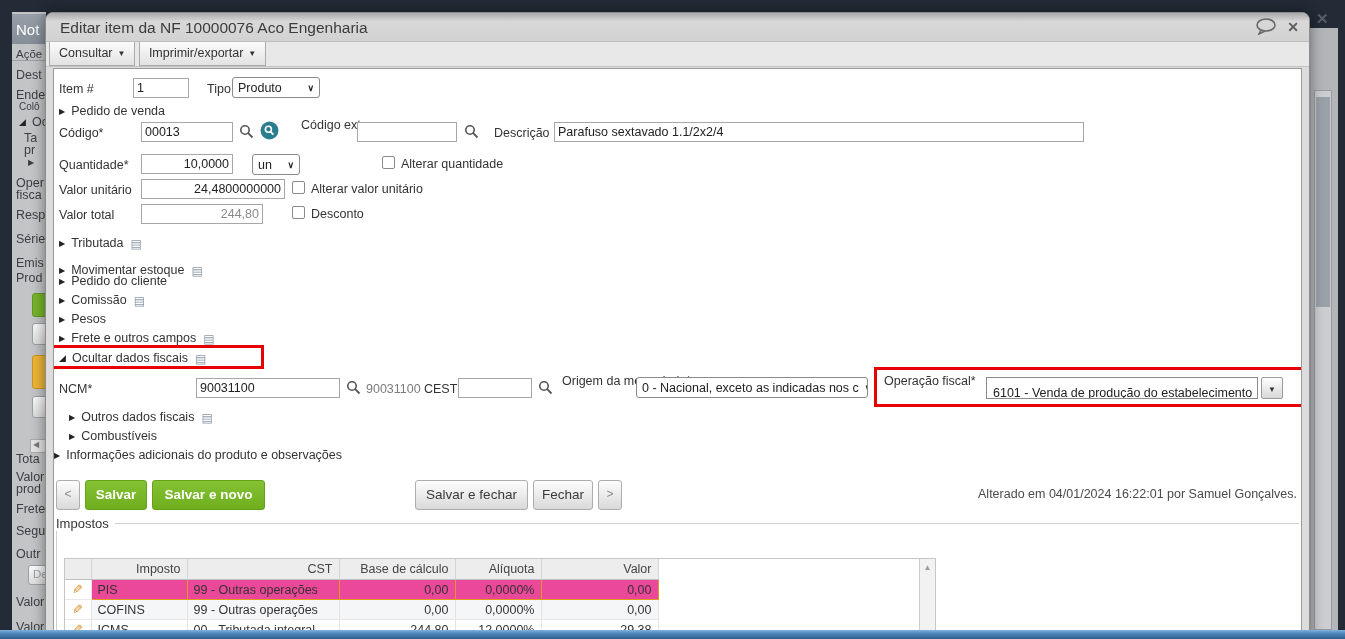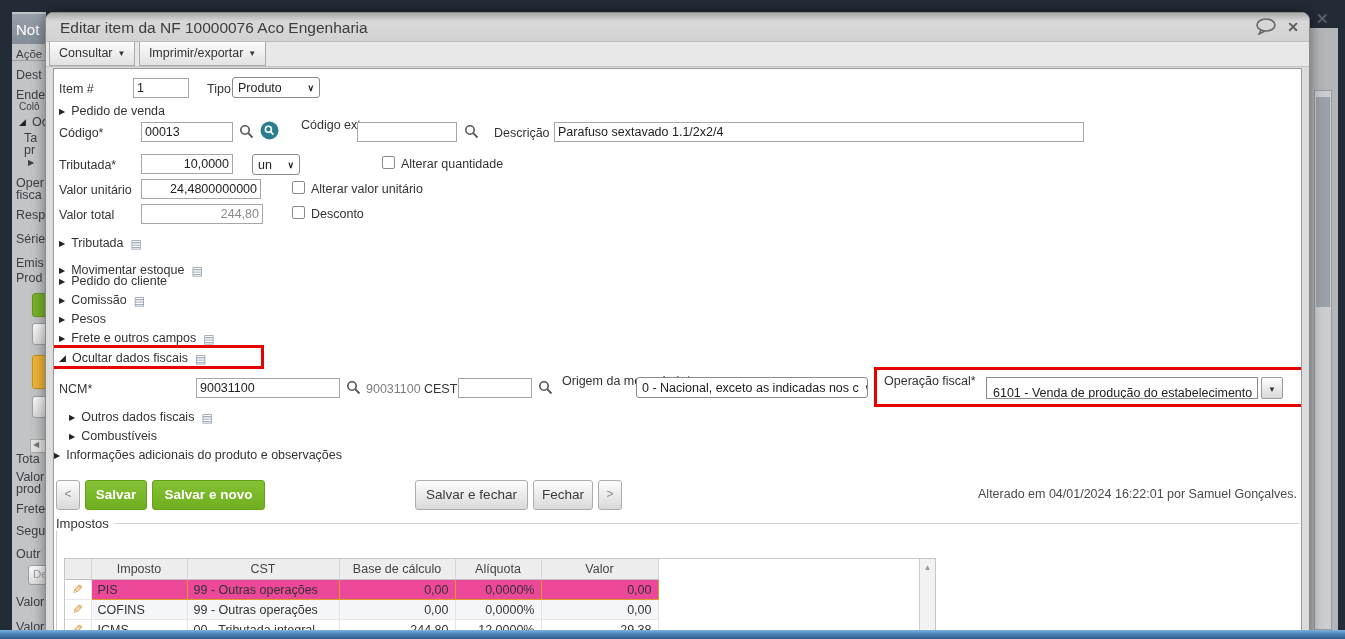--- a/index.html
+++ b/index.html
@@ -73,21 +73,21 @@
   .btn-nav { color:#8a8a8a; font-size:12px; }
   .btn span { display:inline-block; padding-top:6px; }
   .status { position:absolute; right:4px; font-size:12.5px; color:#4a4a4a; white-space:nowrap; }
 
   .fs-legend { position:absolute; font-size:13px; color:#333; background:#fff; padding-right:6px; z-index:2; }
   .fs-line { position:absolute; border-top:1px solid #cfcfcf; border-left:1px solid #cfcfcf; }
 
   .grid { position:absolute; background:#fff; border:1px solid #c6c6c6; overflow:hidden; }
   .grid table { border-collapse:collapse; table-layout:fixed; font-size:12.5px; color:#333; }
   .grid th { background:#ededed; border-right:1px solid #d5d5d5; border-bottom:1px solid #c0c0c0;
-      font-weight:normal; text-align:center; padding:3px 6px; height:20px; color:#444; white-space:nowrap; overflow:hidden; }
+      font-weight:normal; text-align:right; padding:3px 6px; height:20px; color:#444; white-space:nowrap; overflow:hidden; }
   .grid td { border-right:1px solid #e3e3e3; border-bottom:1px solid #e8e8e8; padding:2px 6px; height:18px;
       white-space:nowrap; overflow:hidden; }
   .grid tr.sel-row td { background:#ec4899; border-right-color:#dd9a1f; border-bottom-color:#dd9a1f; }
   .grid tr.alt td { background:#f5f6f7; }
   .pencil { color:#d78e2e; font-size:13px; cursor:pointer; display:inline-block; transform:scaleX(-1); }
   .gscroll { position:absolute; right:0; top:0; bottom:0; width:16px; background:#f2f2f2; border-left:1px solid #ccc;
       text-align:center; color:#999; font-size:8px; padding-top:4px; }
 </style>
 </head>
 <body>
@@ -183,31 +183,31 @@
     <input class="inp" style="left: 303px; top: 53px; width: 100px;" readonly="" value="">
     <span class="magwrap" style="left:410px;top:55px;">
       <svg width="15" height="15" viewBox="0 0 15 15">
           <circle cx="6" cy="6" r="4.2" fill="none" stroke="#555" stroke-width="1.6"></circle>
           <line x1="9.2" y1="9.2" x2="13.5" y2="13.5" stroke="#555" stroke-width="1.8"></line>
         </svg>
     </span>
     <span class="lbl" style="left:440px;top:57px;">Descrição</span>
     <input class="inp" style="left: 500px; top: 53px; width: 530px;" readonly="" value="Parafuso sextavado 1.1/2x2/4">
 
-    <span class="lbl" style="left:5px;top:89px;">Tributada*</span>
+    <span class="lbl" style="left:5px;top:89px;">Quantidade*</span>
     <input class="inp num" style="left: 87px; top: 85px; width: 92px;" readonly="" value="10,0000">
     <div class="sel" style="left:198px;top:85px;width:48px;">
         <span>un</span>
         <span class="chev">∨</span>
       </div>
     <span class="cb" style="left:328px;top:87px;"></span>
     <span class="cblbl" style="left:347px;top:88px;">Alterar quantidade</span>
 
     <span class="lbl" style="left:5px;top:114px;">Valor unitário</span>
-    <input class="inp num" style="left: 87px; top: 110px; width: 120px;" readonly="" value="24,4800000000">
+    <input class="inp num" style="left: 87px; top: 110px; width: 144px;" readonly="" value="24,4800000000">
     <span class="cb" style="left:238px;top:112px;"></span>
     <span class="cblbl" style="left:257px;top:113px;">Alterar valor unitário</span>
 
     <span class="lbl" style="left:5px;top:139px;">Valor total</span>
     <input class="inp num dim" style="left: 87px; top: 135px; width: 122px;" readonly="" value="244,80">
     <span class="cb" style="left:238px;top:137px;"></span>
     <span class="cblbl" style="left:257px;top:138px;">Desconto</span>
 
     <span class="sec" style="left:5px;top:167px;"><span class="tri">▶</span><span>Tributada</span><span class="doc">▤</span></span>
     <span class="sec" style="left:5px;top:194px;"><span class="tri">▶</span><span>Movimentar estoque</span><span class="doc">▤</span></span>

